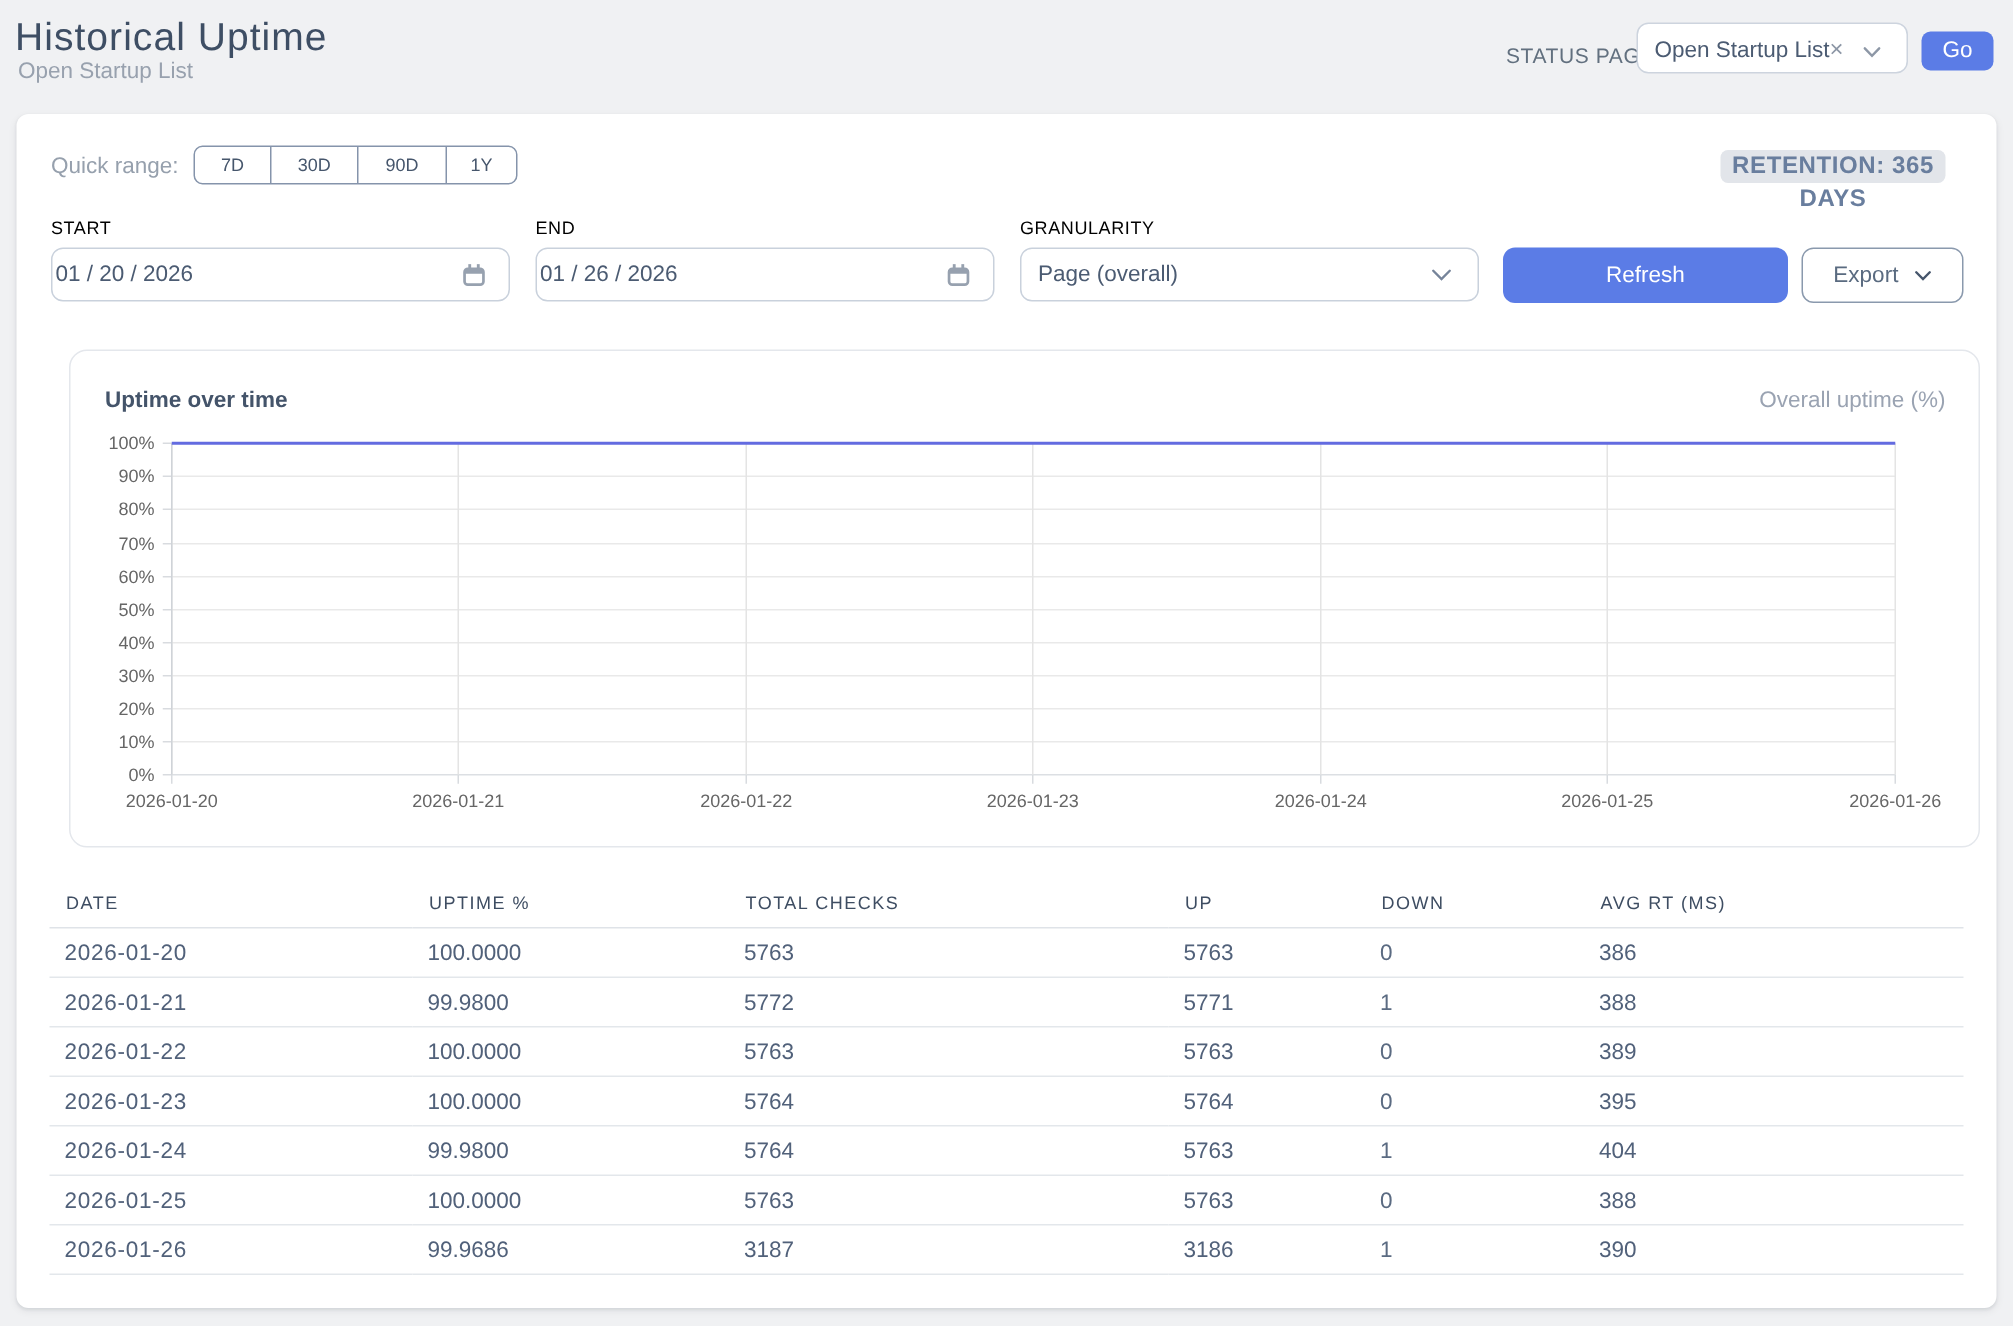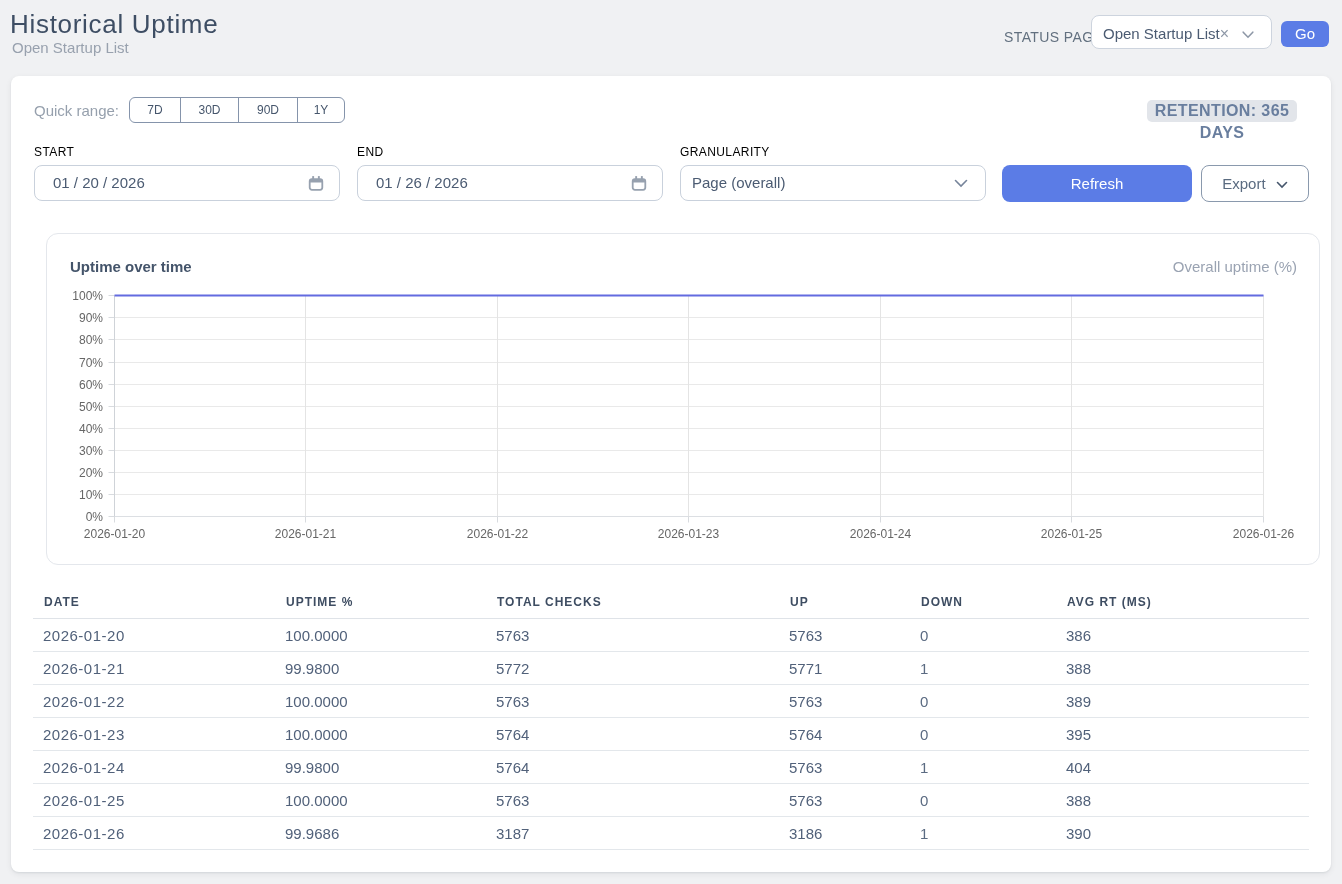--- a/index.html
+++ b/index.html
@@ -18,33 +18,33 @@
   
   .card { left:11px; top:76px; width:1320px; height:796px; background:#fff; border-radius:8px; box-shadow:0 1px 2px rgba(16,24,40,.07), 0 2px 6px rgba(16,24,40,.07); }
 
   .qlabel { left:34px; top:102px; font-size:15px; color:#96a0ad; }
   .seg { left:129px; top:97px; height:26px; display:flex; border:1px solid #8594ab; border-radius:6px; overflow:hidden; background:#fff; }
   .seg div { font-size:12px; color:#46566c; text-align:center; line-height:24px; }
   .seg div + div { border-left:1px solid #8594ab; }
   .badge { left:1147px; top:100px; width:150px; height:22px; background:#e2e5ea; border-radius:5px; font-size:16px; font-weight:bold; color:#697e9e; letter-spacing:0.4px; text-align:center; line-height:22px; }
 
   .flabel { font-size:12px; color:#000000; letter-spacing:0.4px; top:145px; }
-  .input { top:165px; height:36px; background:#fff; border:1px solid #c9d1dc; border-radius:8px; font-size:15px; color:#4b5b72; line-height:34px; padding-left:18px; }
+  .input { top:165px; height:36px; background:#fff; border:1px solid #c9d1dc; border-radius:8px; font-size:15px; color:#4b5b72; line-height:34px; padding-left:2px; }
   .calicon { top:174.5px; width:16px; height:16px; }
   .refresh { left:1002px; top:165px; width:190px; height:37px; background:#5b7ce6; border-radius:8px; color:#fff; font-size:15px; text-align:center; line-height:37px; }
   .export { left:1201px; top:165px; width:108px; height:37px; background:#fff; border:1px solid #8a99ad; border-radius:8px; color:#5a6b80; font-size:15px; text-align:center; line-height:35px; }
 
   
   .chartcard { left:46px; top:233px; width:1274px; height:332px; background:#fff; border:1px solid #e4e7ec; border-radius:12px;text-align:right; }
   .ctitle { left:23px; top:24px; font-size:15px; font-weight:bold; color:#44546a; }
   .clegend { right:22px; top:24px; font-size:15px; color:#9aa3b2; }
 
   
   table { position:absolute; left:33px; top:595px; width:1276px; border-collapse:collapse; table-layout:fixed; }
-  th { font-size:12px; color:#3e4d62; letter-spacing:1px; text-align:left; padding:0 0 9px 11px; border-bottom:1px solid #dfe3e8; font-weight:bold; }
+  th { font-size:12px; color:#3e4d62; letter-spacing:1px; text-align:left; padding:0 0 9px 11px; border-bottom:1px solid #dfe3e8; font-weight:normal; }
   td { font-size:15px; color:#51617a; height:33px; padding:0 0 0 10px; border-bottom:1px solid #e3e7eb; }
   td.d1 { letter-spacing:0.5px; }
   td.dim { color:#5b6b82; }
 </style>
 </head>
 <body>
 <div id="page">
   <div class="abs h1">Historical Uptime</div>
   <div class="abs sub">Open Startup List</div>
   <div class="abs splabel">STATUS PAGE</div>

